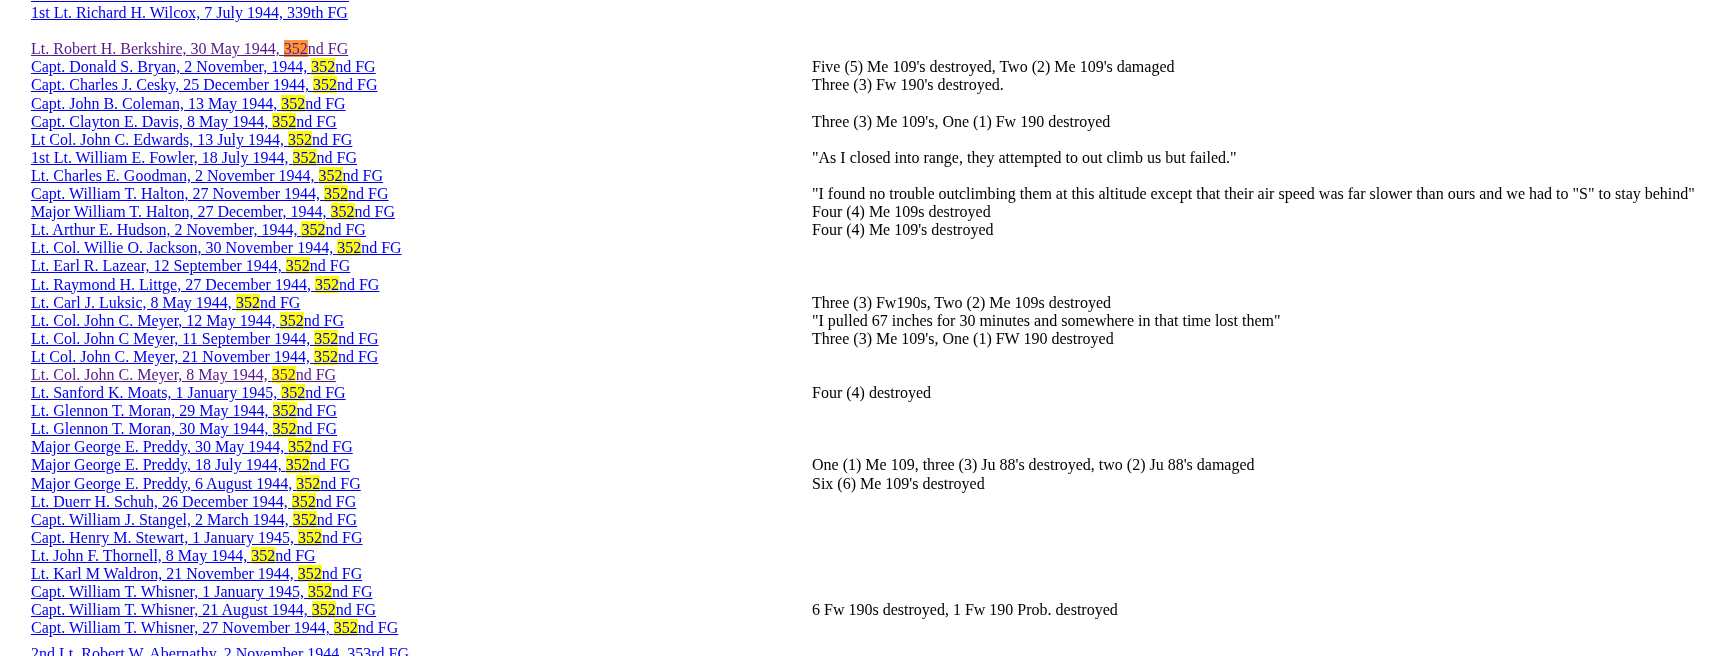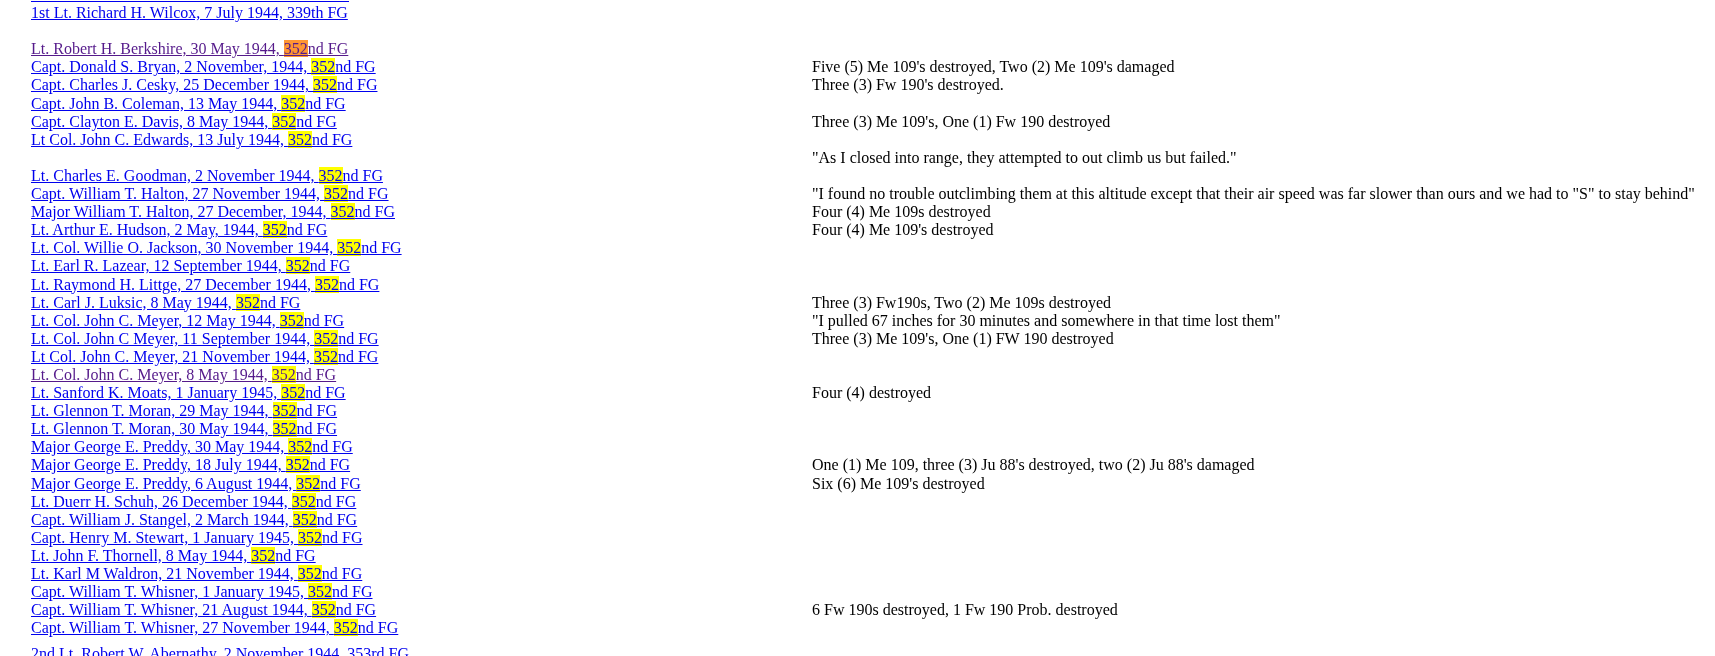--- a/index.html
+++ b/index.html
@@ -24,25 +24,25 @@
   <div id="list">
       <div class="row"><span class="cut-underline"></span></div>
       <div class="row"><a href="#" class="entry"><span>1st Lt. Richard H. Wilcox, 7 July 1944, 339th FG</span></a></div>
       <div class="row"></div>
       <div class="row"><a href="#" class="entry visited"><span>Lt. Robert H. Berkshire, 30 May 1944, </span><span class="hl active">352</span><span>nd FG</span></a></div>
       <div class="row"><a href="#" class="entry"><span>Capt. Donald S. Bryan, 2 November, 1944, </span><span class="hl">352</span><span>nd FG</span></a><span class="note">Five (5) Me 109's destroyed, Two (2) Me 109's damaged</span></div>
       <div class="row"><a href="#" class="entry"><span>Capt. Charles J. Cesky, 25 December 1944, </span><span class="hl">352</span><span>nd FG</span></a><span class="note">Three (3) Fw 190's destroyed.</span></div>
       <div class="row"><a href="#" class="entry"><span>Capt. John B. Coleman, 13 May 1944, </span><span class="hl">352</span><span>nd FG</span></a></div>
       <div class="row"><a href="#" class="entry"><span>Capt. Clayton E. Davis, 8 May 1944, </span><span class="hl">352</span><span>nd FG</span></a><span class="note">Three (3) Me 109's, One (1) Fw 190 destroyed</span></div>
       <div class="row"><a href="#" class="entry"><span>Lt Col. John C. Edwards, 13 July 1944, </span><span class="hl">352</span><span>nd FG</span></a></div>
-      <div class="row"><span class="note">"As I closed into range, they attempted to out climb us but failed."</span></div>
+      <div class="row"><a href="#" class="entry"><span>1st Lt. William E. Fowler, 18 July 1944, </span><span class="hl">352</span><span>nd FG</span></a><span class="note">"As I closed into range, they attempted to out climb us but failed."</span></div>
       <div class="row"><a href="#" class="entry"><span>Lt. Charles E. Goodman, 2 November 1944, </span><span class="hl">352</span><span>nd FG</span></a></div>
       <div class="row"><a href="#" class="entry"><span>Capt. William T. Halton, 27 November 1944, </span><span class="hl">352</span><span>nd FG</span></a><span class="note">"I found no trouble outclimbing them at this altitude except that their air speed was far slower than ours and we had to "S" to stay behind"</span></div>
       <div class="row"><a href="#" class="entry"><span>Major William T. Halton, 27 December, 1944, </span><span class="hl">352</span><span>nd FG</span></a><span class="note">Four (4) Me 109s destroyed</span></div>
-      <div class="row"><a href="#" class="entry"><span>Lt. Arthur E. Hudson, 2 May, 1944, </span><span class="hl">352</span><span>nd FG</span></a><span class="note">Four (4) Me 109's destroyed</span></div>
+      <div class="row"><a href="#" class="entry"><span>Lt. Arthur E. Hudson, 2 November, 1944, </span><span class="hl">352</span><span>nd FG</span></a><span class="note">Four (4) Me 109's destroyed</span></div>
       <div class="row"><a href="#" class="entry"><span>Lt. Col. Willie O. Jackson, 30 November 1944, </span><span class="hl">352</span><span>nd FG</span></a></div>
       <div class="row"><a href="#" class="entry"><span>Lt. Earl R. Lazear, 12 September 1944, </span><span class="hl">352</span><span>nd FG</span></a></div>
       <div class="row"><a href="#" class="entry"><span>Lt. Raymond H. Littge, 27 December 1944, </span><span class="hl">352</span><span>nd FG</span></a></div>
       <div class="row"><a href="#" class="entry"><span>Lt. Carl J. Luksic, 8 May 1944, </span><span class="hl">352</span><span>nd FG</span></a><span class="note">Three (3) Fw190s, Two (2) Me 109s destroyed</span></div>
       <div class="row"><a href="#" class="entry"><span>Lt. Col. John C. Meyer, 12 May 1944, </span><span class="hl">352</span><span>nd FG</span></a><span class="note">"I pulled 67 inches for 30 minutes and somewhere in that time lost them"</span></div>
       <div class="row"><a href="#" class="entry"><span>Lt. Col. John C Meyer, 11 September 1944, </span><span class="hl">352</span><span>nd FG</span></a><span class="note">Three (3) Me 109's, One (1) FW 190 destroyed</span></div>
       <div class="row"><a href="#" class="entry"><span>Lt Col. John C. Meyer, 21 November 1944, </span><span class="hl">352</span><span>nd FG</span></a></div>
       <div class="row"><a href="#" class="entry visited"><span>Lt. Col. John C. Meyer, 8 May 1944, </span><span class="hl">352</span><span>nd FG</span></a></div>
       <div class="row"><a href="#" class="entry"><span>Lt. Sanford K. Moats, 1 January 1945, </span><span class="hl">352</span><span>nd FG</span></a><span class="note">Four (4) destroyed</span></div>
       <div class="row"><a href="#" class="entry"><span>Lt. Glennon T. Moran, 29 May 1944, </span><span class="hl">352</span><span>nd FG</span></a></div>

